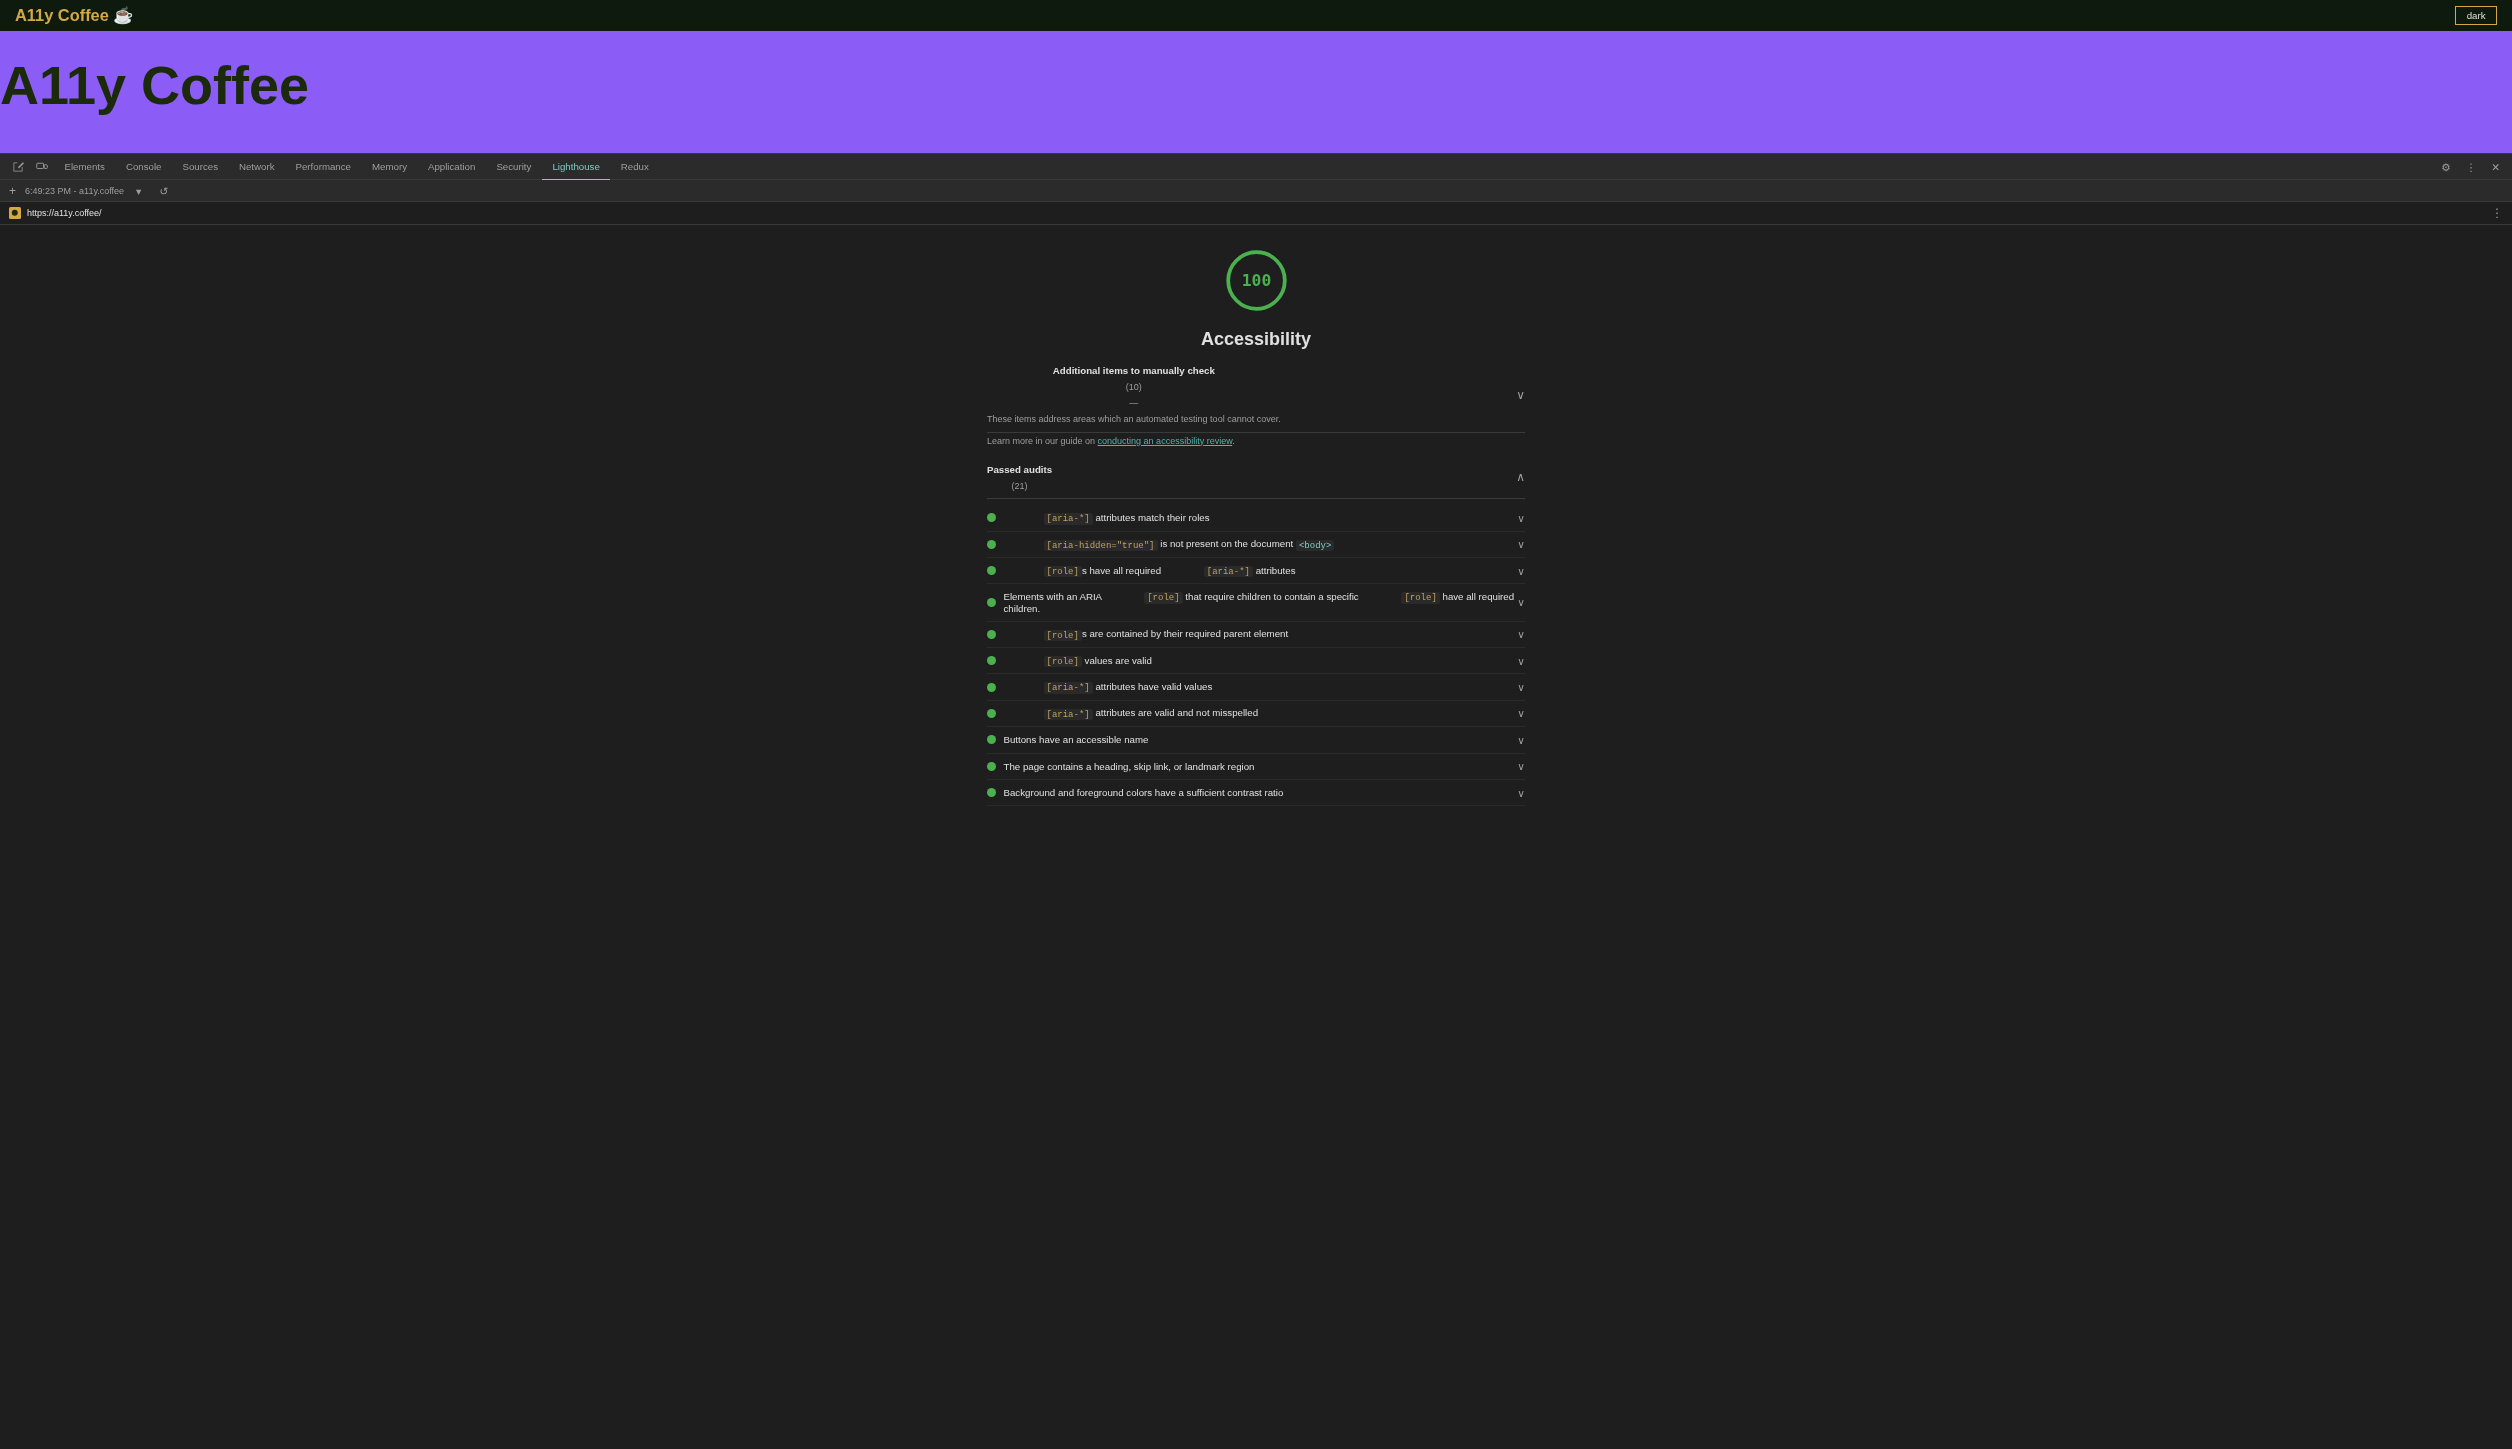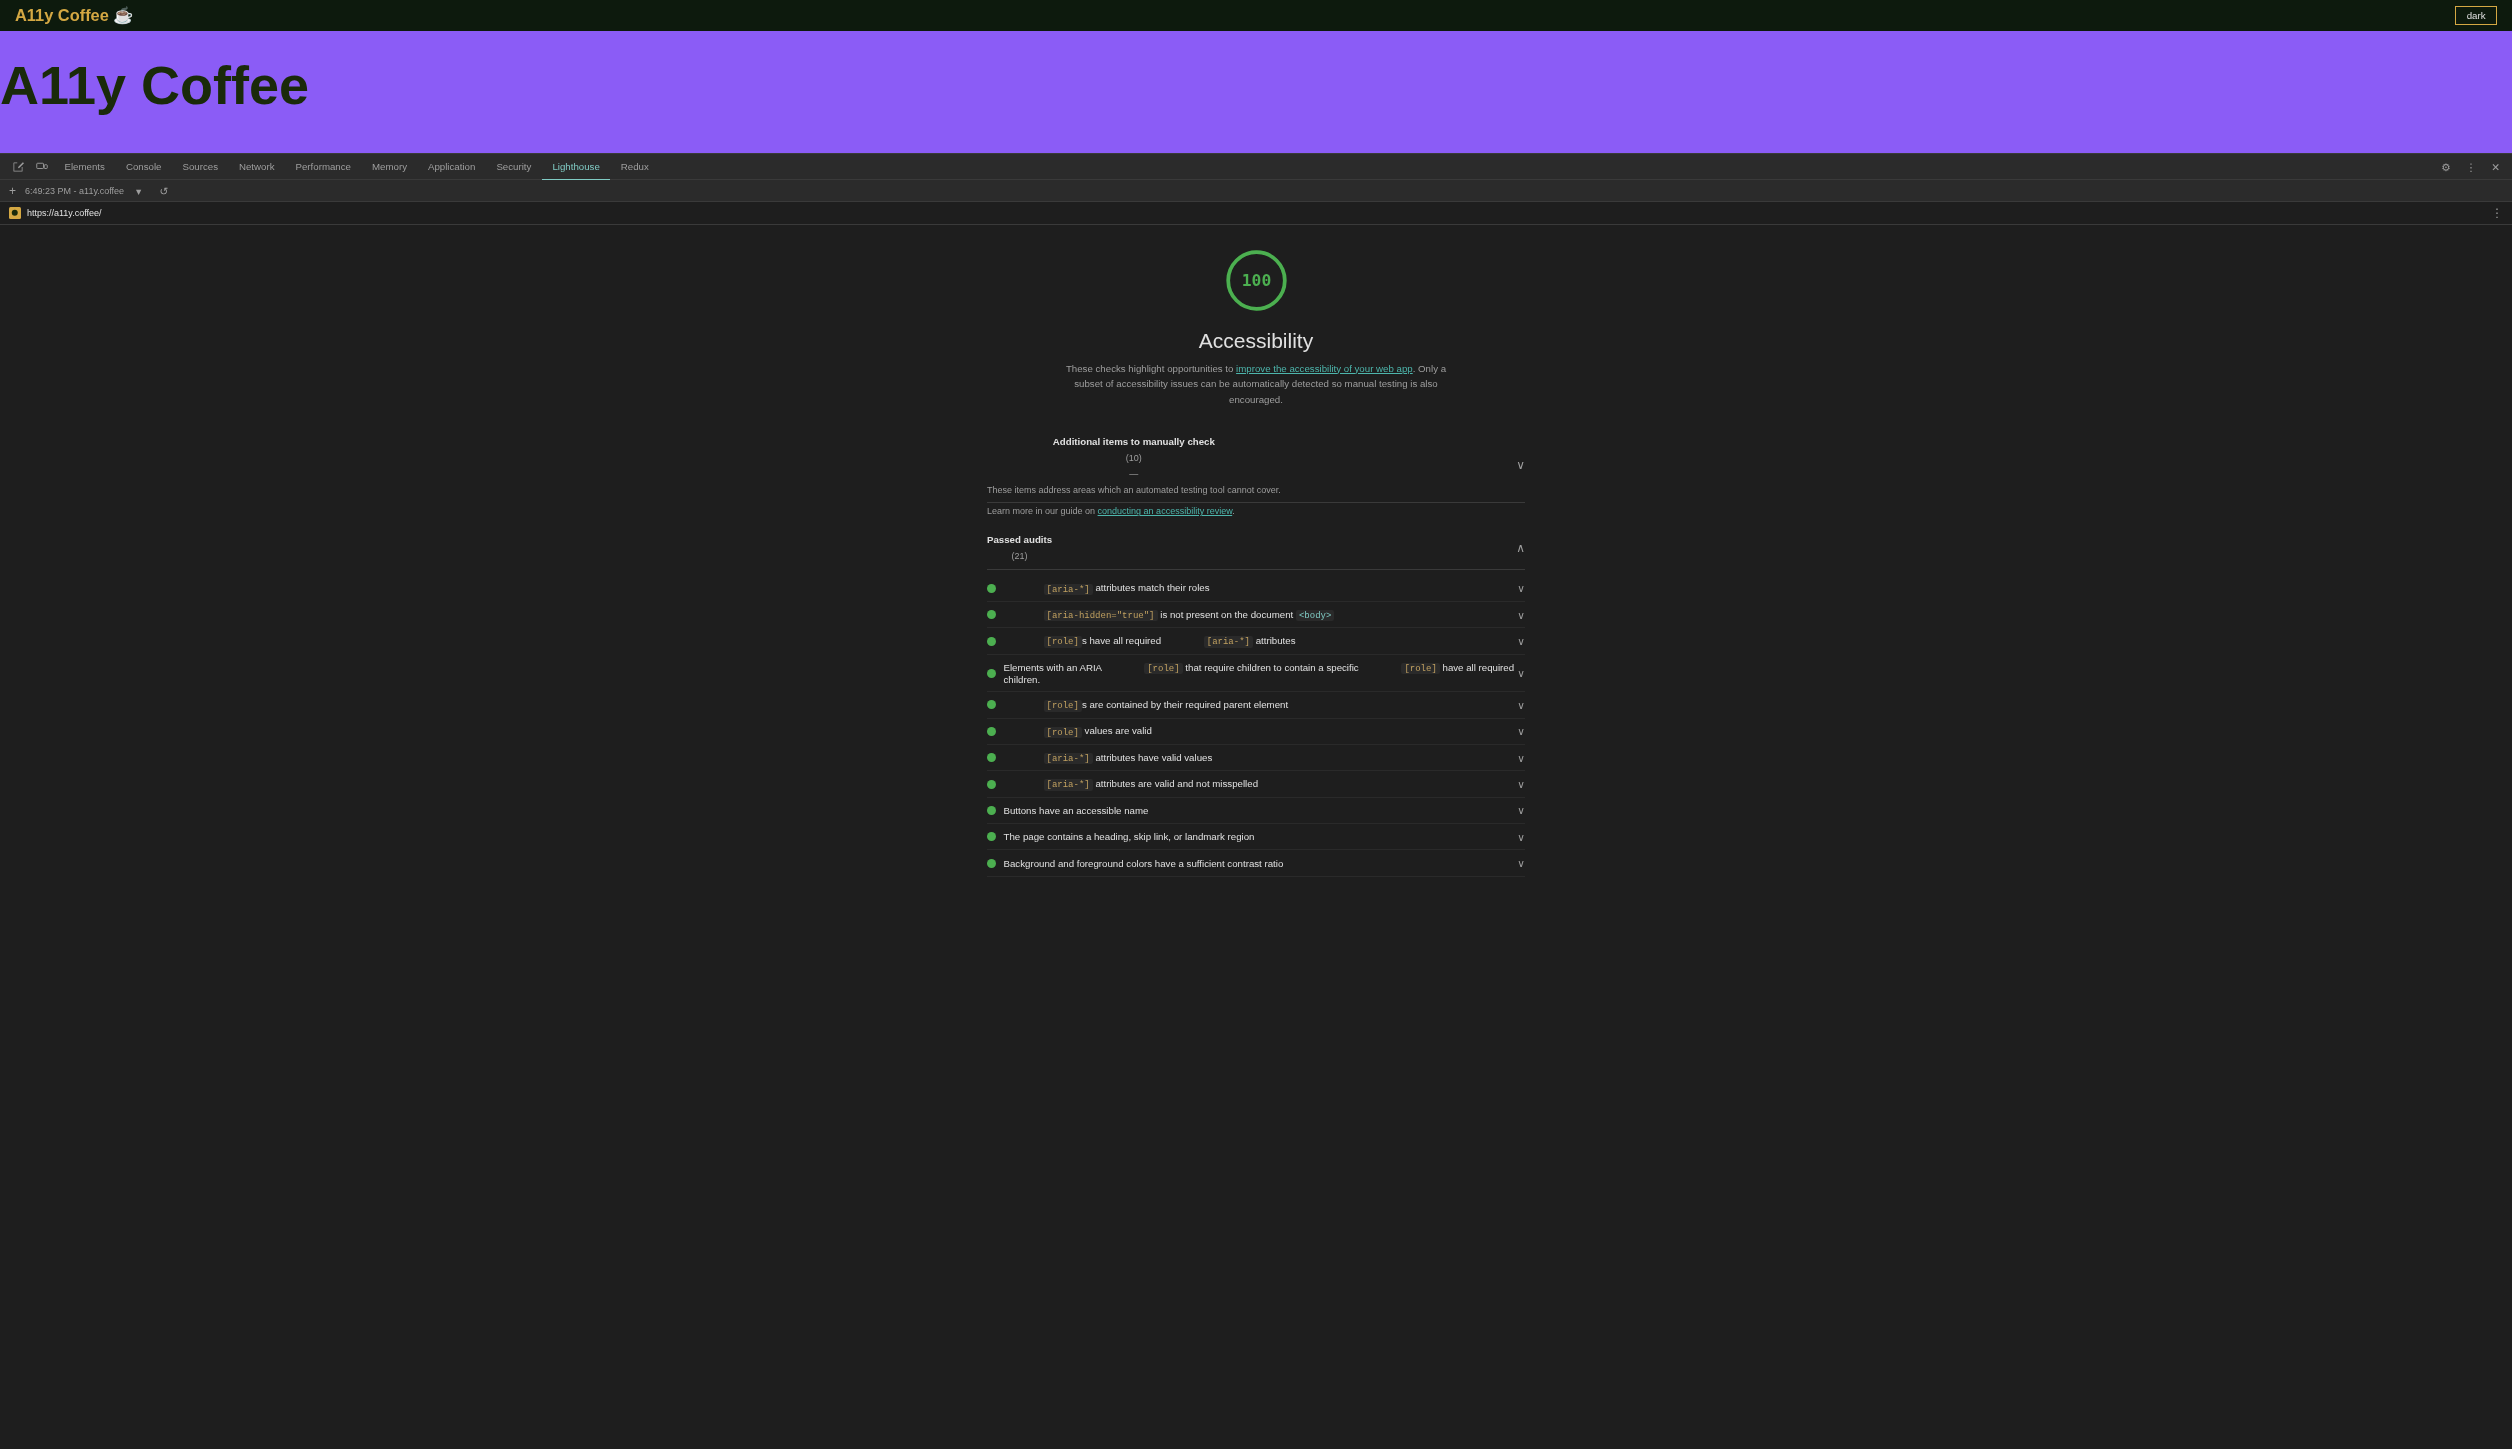--- a/index.html
+++ b/index.html
@@ -158,23 +158,23 @@
     
     .score-circle-container {
       margin-bottom: 12px;
     }
     .score-circle {
       width: 67px;
       height: 67px;
     }
 
     .section-title {
-      font-size: 21px;
+      font-size: 18px;
       color: #e0e0e0;
-      font-weight: 400;
+      font-weight: 700;
       margin-bottom: 7.5px;
     }
     .section-description {
       font-size: 9.7px;
       color: #9e9e9e;
       text-align: center;
       max-width: 389px;
       line-height: 1.6;
       margin-bottom: 21px;
     }
@@ -374,23 +374,20 @@
     <div class="score-circle-container">
       <svg class="score-circle" viewBox="0 0 90 90">
         <circle cx="45" cy="45" r="38" fill="none" stroke="#1a3a1a" stroke-width="5"></circle>
         <circle cx="45" cy="45" r="38" fill="none" stroke="#4caf50" stroke-width="5" stroke-dasharray="238.76" stroke-dashoffset="0" transform="rotate(-90 45 45)"></circle>
         <text x="45" y="52" text-anchor="middle" fill="#4caf50" font-size="22" font-weight="700" font-family="monospace">100</text>
       </svg>
     </div>
 
     <h2 class="section-title">Accessibility</h2>
 
-    <p class="section-description">
-      <span>These checks highlight opportunities to </span><a href="#">improve the accessibility of your web app</a>. Only a subset of accessibility issues can be automatically detected so manual testing is also encouraged.
-    </p>
 
     <div class="accordion-section">
       <div class="accordion-header">
         <div class="accordion-header-left">
           <span class="accordion-header-title">Additional items to manually check</span>
           <span class="accordion-header-count">(10)</span>
           <span class="accordion-header-desc">—</span>
           <span class="accordion-header-desc">These items address areas which an automated testing tool cannot cover.</span>
         </div>
         <span class="accordion-toggle">∨</span>

